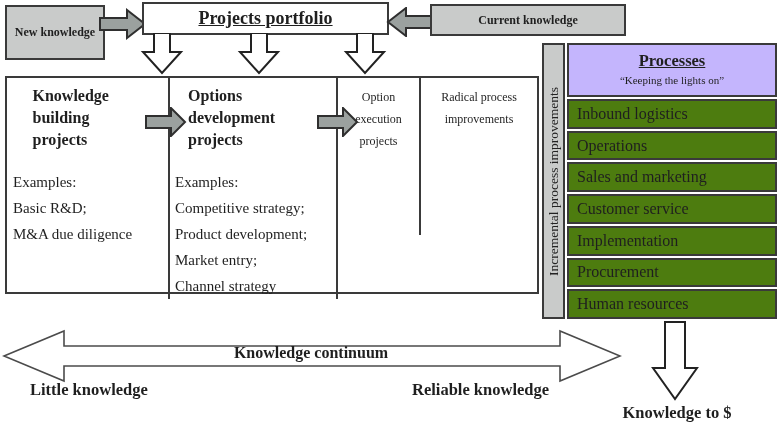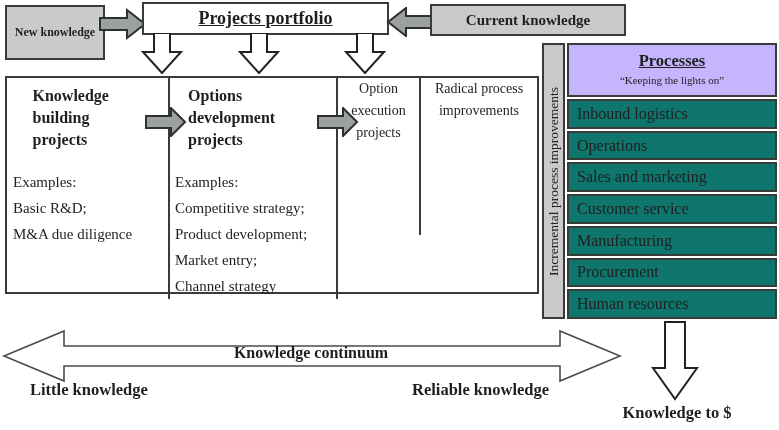--- a/index.html
+++ b/index.html
@@ -14,21 +14,21 @@
     display:flex; align-items:center; justify-content:center;
     text-align:center; font-weight:bold;
   }
   .whitebox {
     background:#fff; border:2px solid #3a3a3a;
     display:flex; align-items:center; justify-content:center; text-align:center;
   }
   #new-knowledge { left:5px; top:5px; width:100px; height:55px; font-size:12px; line-height:21px; }
   #portfolio { left:142px; top:2px; width:247px; height:33px; font-size:18px; font-weight:bold; }
   #portfolio span { text-decoration:underline; }
-  #current-knowledge { left:430px; top:4px; width:196px; height:32px; font-size:15px; }
+  #current-knowledge { left:430px; top:4px; width:196px; height:32px; font-size:12px; }
 
   
   #main-box {
     left:5px; top:76px; width:534px; height:218px;
     background:#fff; border:2px solid #3a3a3a;
     display:grid; grid-template-columns:163px 168px 1fr;
   }
   .col { position:relative; }
   .col.divided { border-right:2px solid #3a3a3a; }
   .col-title {
@@ -41,21 +41,21 @@
     font-size:15px; line-height:26px; text-align:left;
     padding-left:6px; margin-top:18px; white-space:nowrap;
   }
   #col2 .examples { margin-top:18px; padding-left:5px; }
   #impl-header {
     height:64px; border-bottom:2px solid #3a3a3a;
     display:flex; align-items:center; justify-content:center;
   }
   #impl-title { font-weight:bold; font-size:17px; line-height:22px; text-align:center; width:170px; }
   #impl-sub { display:flex; height:calc(100% - 64px); }
-  .subcol { font-size:14px; line-height:22px; text-align:center; }
+  .subcol { font-size:12px; line-height:22px; text-align:center; padding-top:8px; }
   #subcol-left { width:83px; border-right:2px solid #3a3a3a; }
   #subcol-left .inner { width:78px; margin:0 auto; }
   #subcol-right { flex:1; }
   #subcol-right .inner { width:112px; margin:0 auto; }
 
   
   #vbar {
     left:542px; top:43px; width:23px; height:276px;
     background:#c9cbca; border:2px solid #3a3a3a;
     display:flex; align-items:center; justify-content:center;
@@ -68,21 +68,21 @@
     left:567px; top:43px; width:210px; height:276px;
     display:flex; flex-direction:column; gap:2px;
   }
   #proc-header {
     background:#c4b5fd; border:2px solid #3a3a3a; height:54px; flex:none;
     display:flex; flex-direction:column; align-items:center; justify-content:center;
   }
   #proc-title { font-weight:bold; font-size:16.5px; text-decoration:underline; line-height:21px; }
   #proc-subtitle { font-size:11px; line-height:19px; }
   .proc-row {
-    flex:1; background:#0f766e; border:2px solid #3a3a3a;
+    flex:1; background:#4d7c0f; border:2px solid #3a3a3a;
     display:flex; align-items:center; padding-left:8px;
     font-size:16px;
   }
 
   
   .blabel { font-weight:bold; font-size:16.5px; white-space:nowrap; }
   #continuum-label {
     left:181px; top:344px; width:260px; text-align:center;
     font-weight:bold; font-size:16px;
   }
@@ -180,21 +180,21 @@
     <div class="proc-row">
         <span>Operations</span>
       </div>
     <div class="proc-row">
         <span>Sales and marketing</span>
       </div>
     <div class="proc-row">
         <span>Customer service</span>
       </div>
     <div class="proc-row">
-        <span>Manufacturing</span>
+        <span>Implementation</span>
       </div>
     <div class="proc-row">
         <span>Procurement</span>
       </div>
     <div class="proc-row">
         <span>Human resources</span>
       </div>
   </div>
 
   <svg class="absb" style="left:2px;top:328px;" width="620" height="56" viewBox="0 0 620 56">

